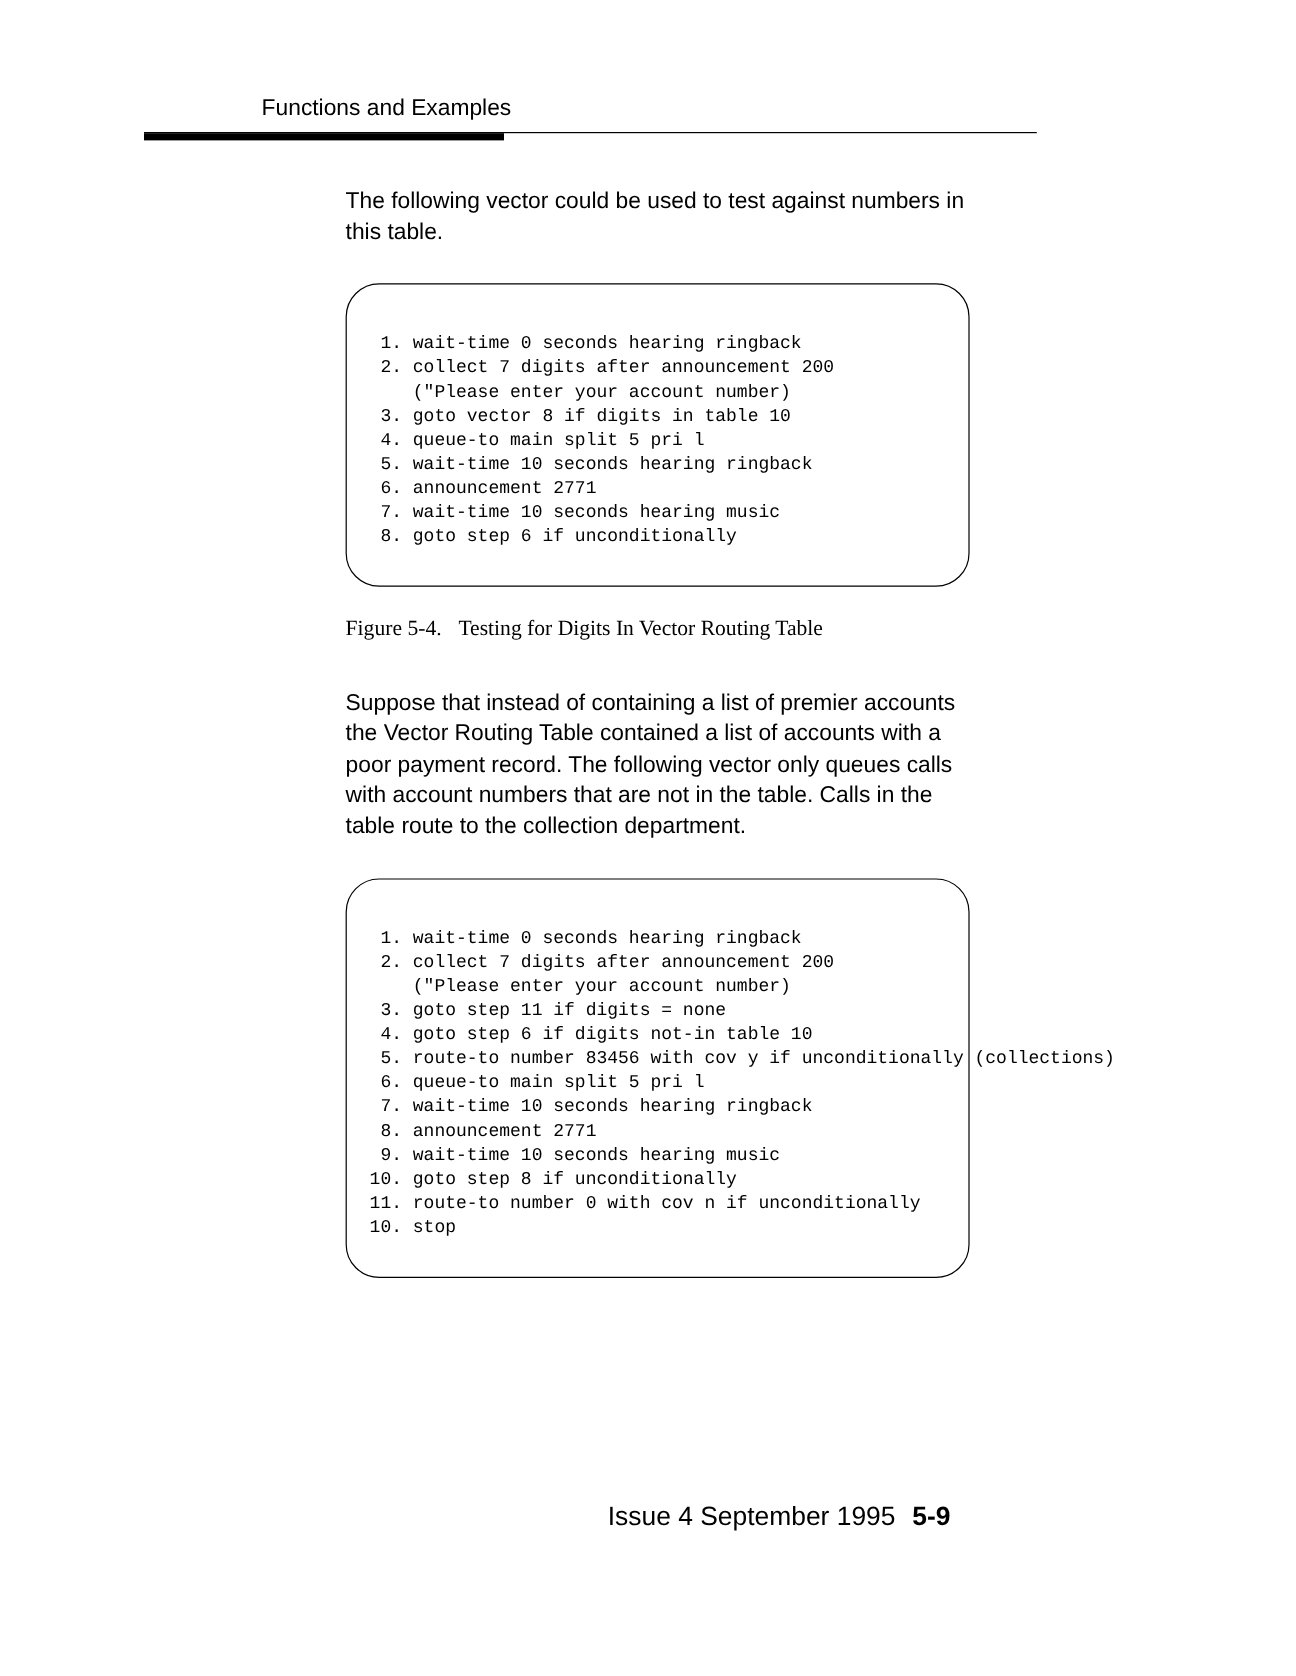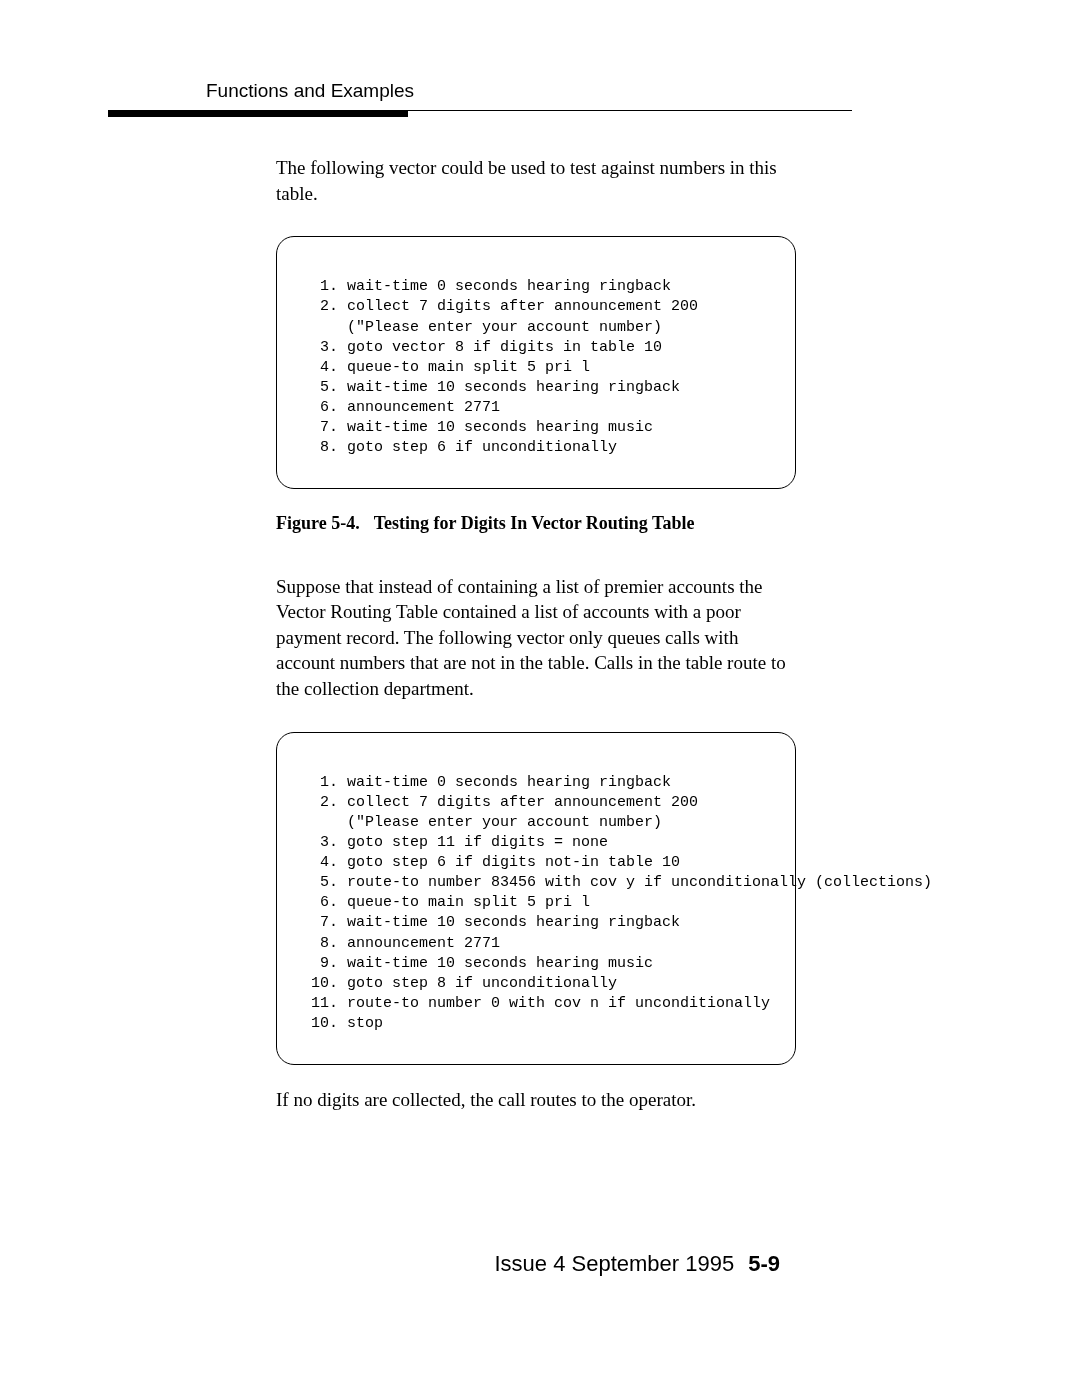--- a/index.html
+++ b/index.html
@@ -10,20 +10,21 @@
     height: 1397px;
     font-family: Arial, Helvetica, sans-serif;
     color: #000000;
     font-size: 19px;
     line-height: 1.35;
   }
   .page {
     position: relative;
     width: 960px;
     height: 1397px;
+    margin-left: 12px;
   }
   .header {
     position: absolute;
     left: 108px;
     right: 108px;
     top: 78px;
   }
   .header-title {
     font-size: 19px;
     padding-left: 98px;
@@ -40,39 +41,38 @@
     margin-top: 0px;
   }
   .content-wide {
     position: absolute;
     left: 276px;
     right: 164px;
     top: 155px;
   }
   .para {
     margin: 0 0 22px 0;
-    font-family: Liberation Serif, serif;
   }
   .codebox {
     position: relative;
     border: 1.5px solid #000;
-    border-radius: 18px;
+    border-radius: 28px;
     margin: 30px 0 22px 0;
-    padding: 20px 18px 30px 18px;
+    padding: 20px 18px 30px 3px;
   }
   .code {
     font-family: "Courier New", Courier, monospace;
     font-size: 15px;
     white-space: pre;
     line-height: 1.34;
     padding-left: 16px;
   }
   .caption {
     font-family: "Times New Roman", Times, serif;
-    font-weight: bold;
+    font-weight: normal;
     font-size: 18px;
     margin: 16px 0 38px 0;
   }
   .caption .gap {
     display: inline-block;
     width: 14px;
   }
   .footer {
     position: absolute;
     left: 276px;
@@ -131,21 +131,20 @@
 <span> 6. queue-to main split 5 pri l</span>
 <span> 7. wait-time 10 seconds hearing ringback</span>
 <span> 8. announcement 2771</span>
 <span> 9. wait-time 10 seconds hearing music</span>
 <span>10. goto step 8 if unconditionally</span>
 <span>11. route-to number 0 with cov n if unconditionally</span>
 <span>10. stop</span></div>
     </div>
 
 
-    <p class="para">If no digits are collected, the call routes to the operator.</p>
 
   </div>
 
   <div class="footer">
     <span>Issue 4 September 1995</span><span class="pnum">5-9</span>
   </div>
 
 </div>
 
 </body></html>

